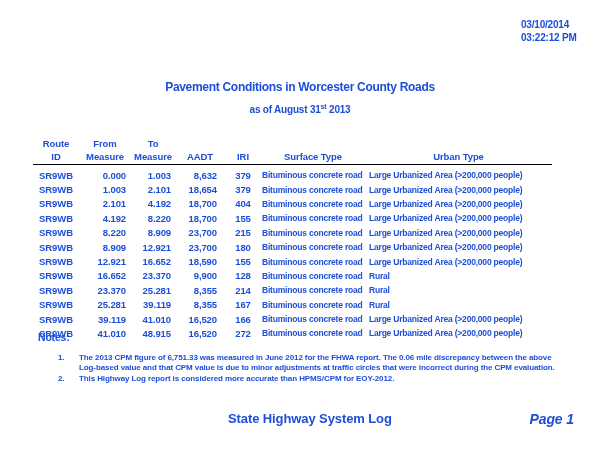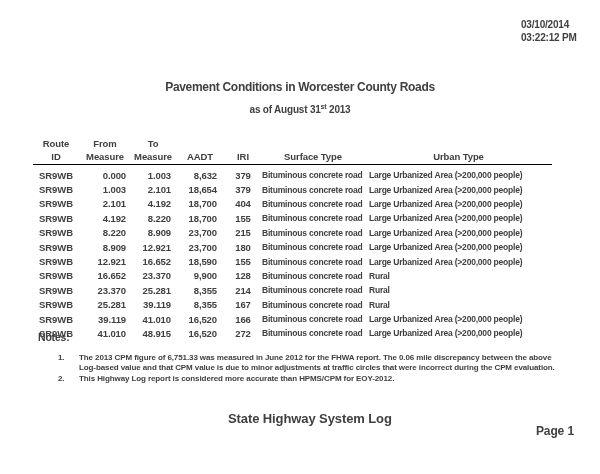--- a/index.html
+++ b/index.html
@@ -1,21 +1,21 @@
 <!DOCTYPE html>
 <html><head>
 <meta charset="utf-8">
 <style>
   html, body { margin: 0; padding: 0; background: #fff; }
   .page {
     position: relative;
     width: 600px;
     height: 474px;
     background: #ffffff;
-    color: #404040;
+    color: #1d4ed8;
     font-family: "Liberation Sans", sans-serif;
     font-weight: bold;
     overflow: hidden;
   }
 
   
   .printed-datetime {
     position: absolute;
     top: 19px;
     left: 521px;
@@ -98,25 +98,26 @@
   .footer-doc-name {
     position: absolute;
     top: 411px;
     left: 228px;
     font-size: 13px;
     letter-spacing: -0.1px;
     white-space: nowrap;
   }
   .footer-page-number {
     position: absolute;
-    top: 424px;
+    top: 411px;
     right: 26px;
-    font-size: 12px;
-    letter-spacing: -0.1px;
-    white-space: nowrap;
+    font-size: 14px;
+    letter-spacing: -0.1px;
+    white-space: nowrap;
+    font-style: italic;
   }
 </style>
 </head>
 <body>
 
 <div class="page">
 
   <div class="printed-datetime">
     <div>03/10/2014</div>
     <div>03:22:12 PM</div>

